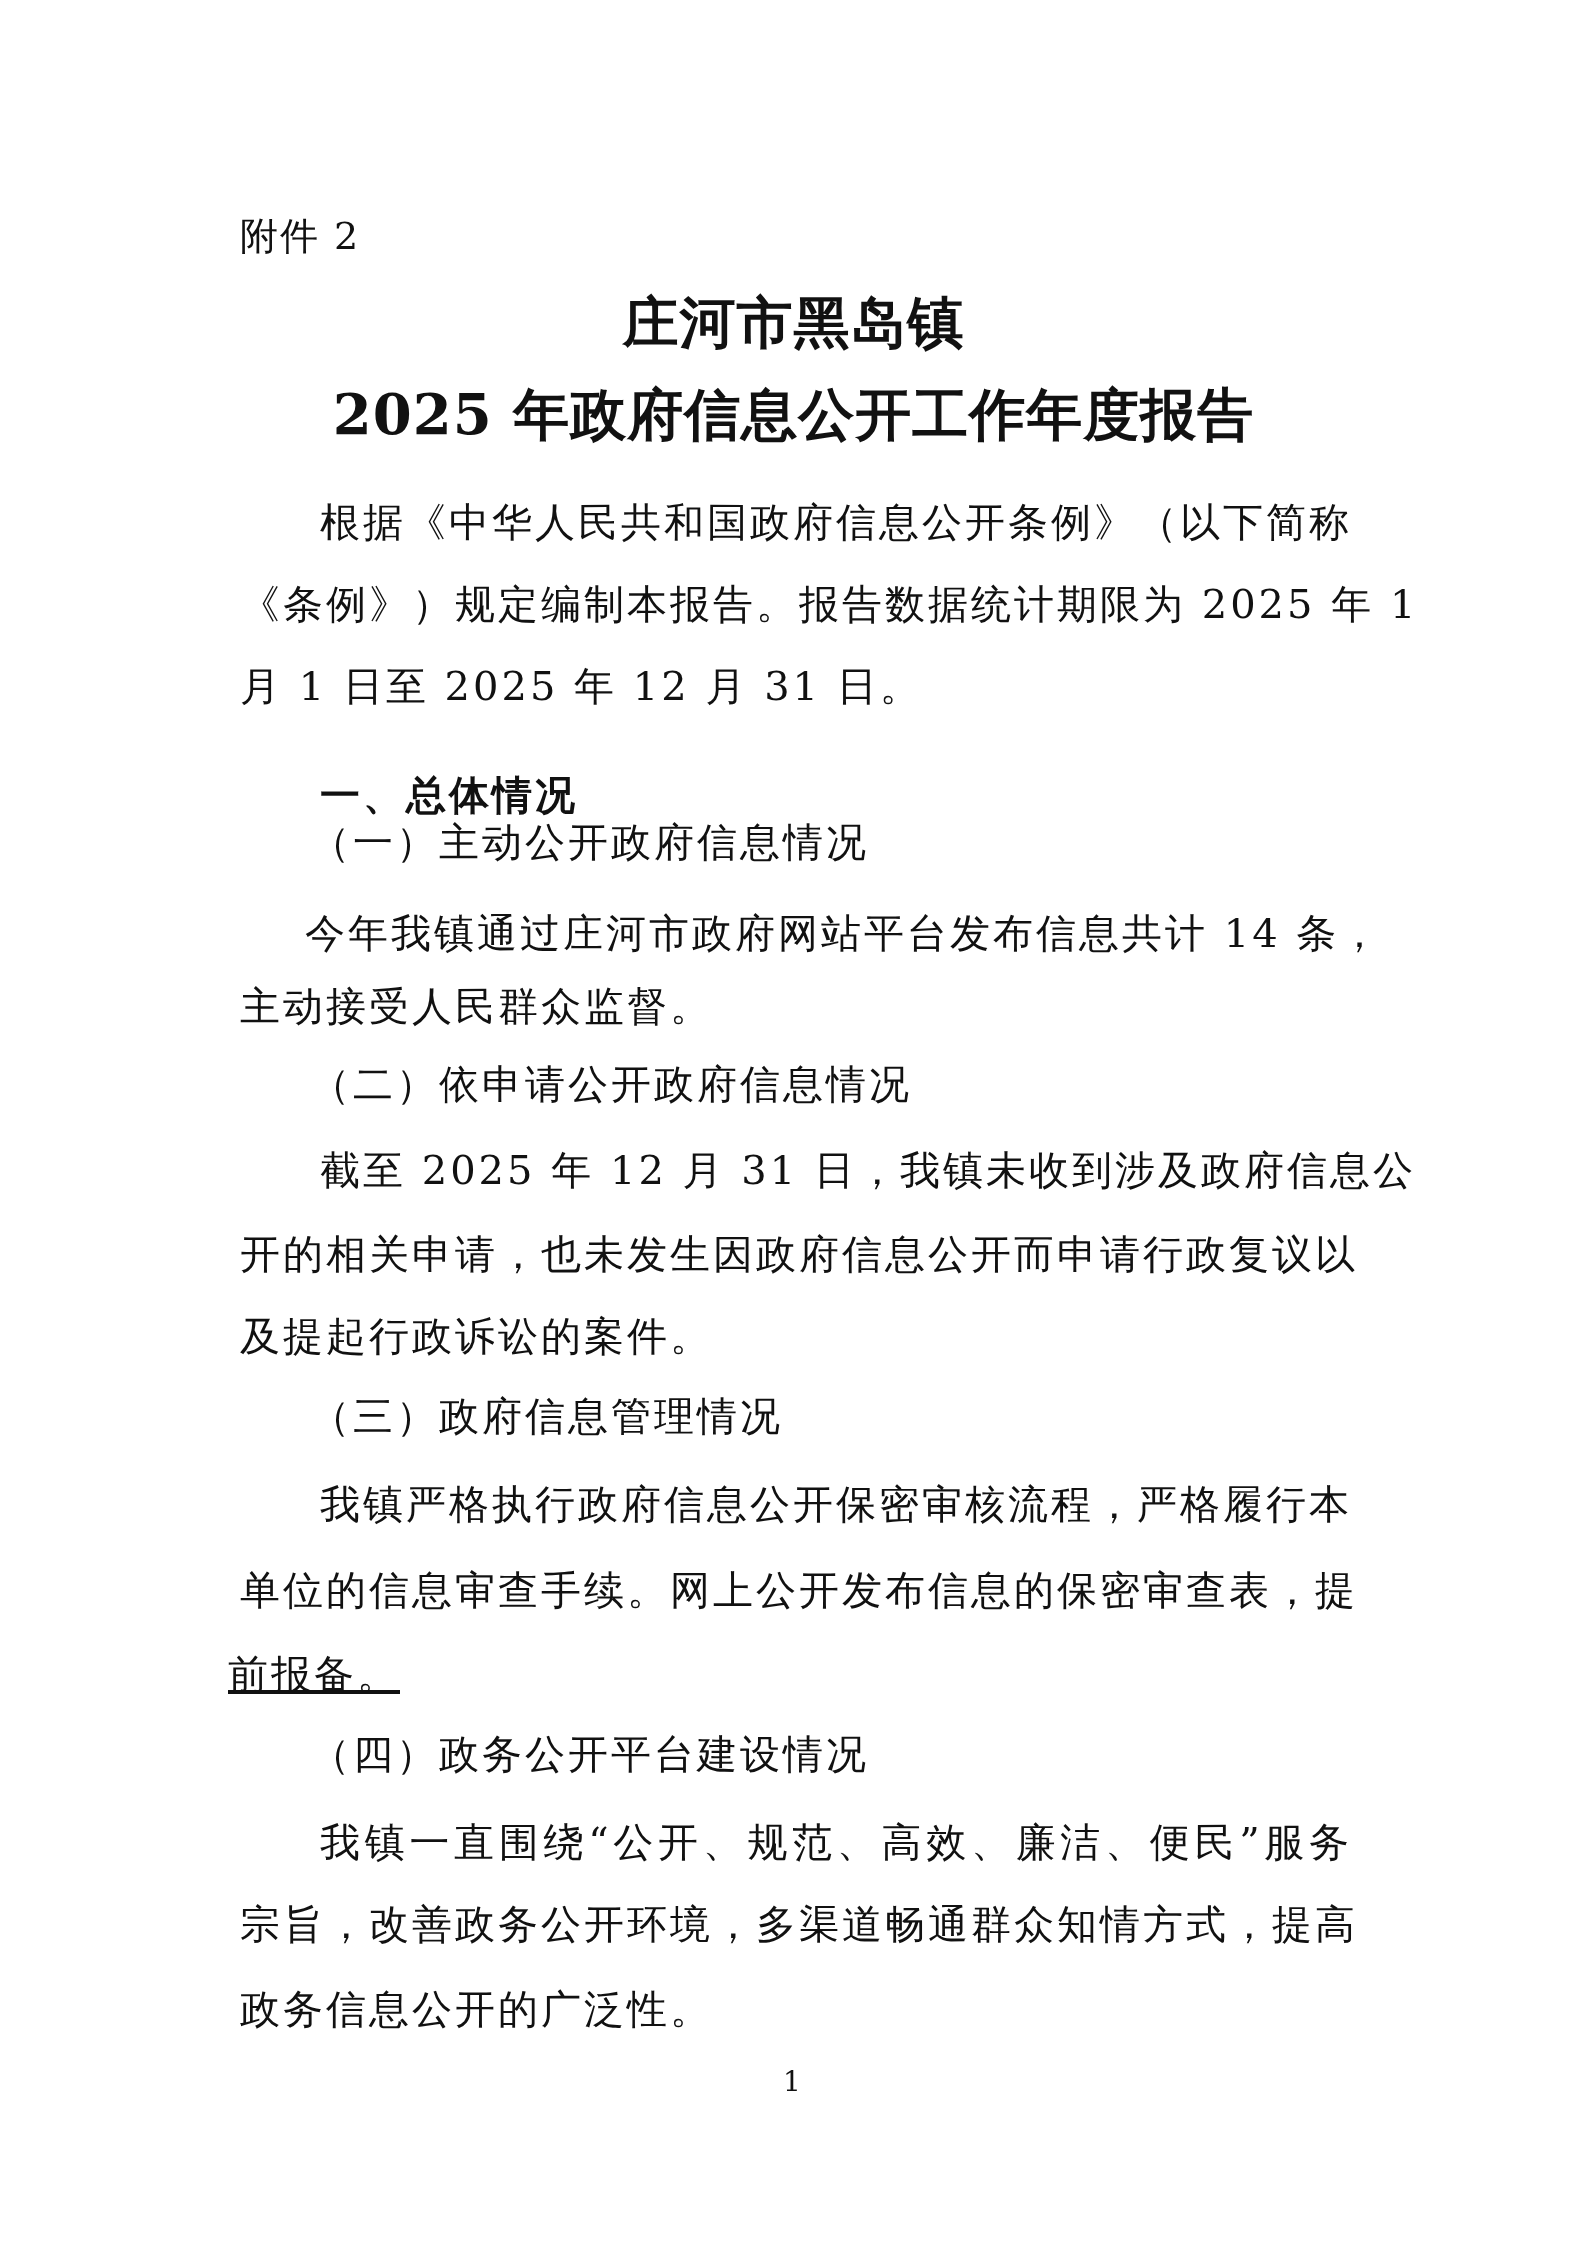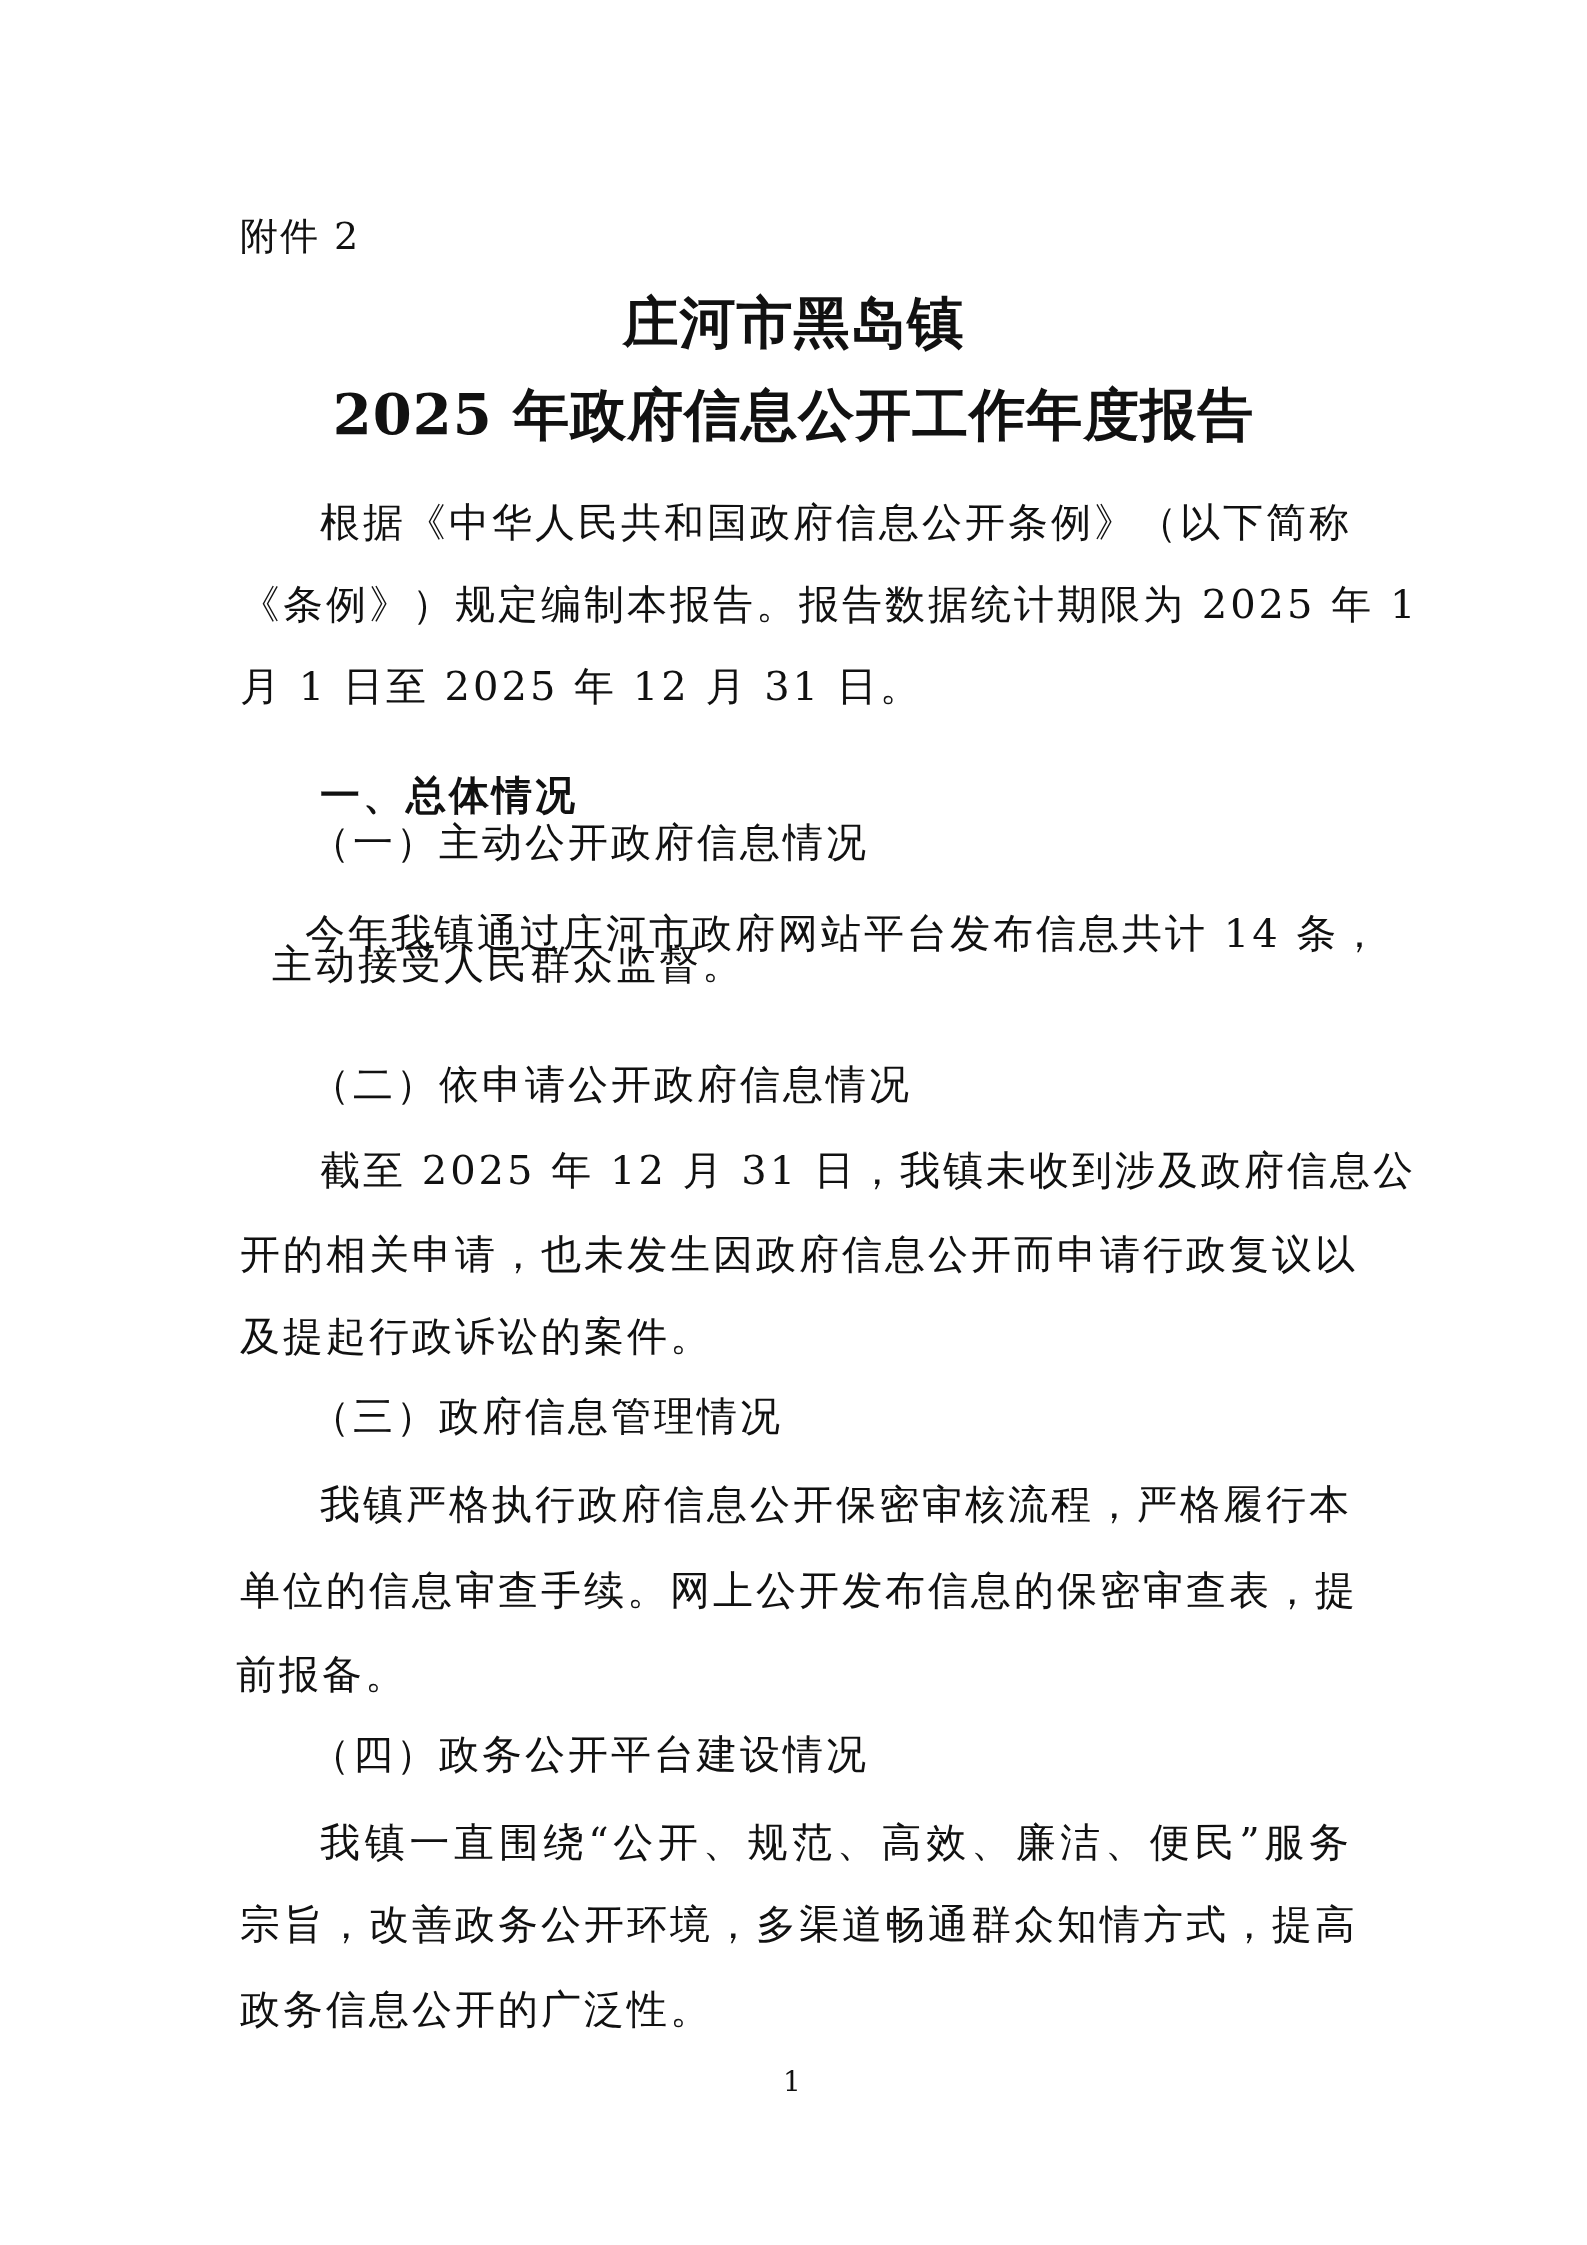--- a/index.html
+++ b/index.html
@@ -27,31 +27,31 @@
   <div class="line title t2">2025 年政府信息公开工作年度报告</div>
 
   <div class="line just" style="left:320px;width:1032px;top:498px;">根据《中华人民共和国政府信息公开条例》（以下简称</div>
   <div class="line just" style="top:580px;">《条例》）规定编制本报告。报告数据统计期限为 2025 年 1</div>
   <div class="line" style="left:240px;top:662px;">月 1 日至 2025 年 12 月 31 日。</div>
 
   <div class="line h1" style="left:320px;top:735px;">一、总体情况</div>
 
   <div class="line sub" style="left:310px;top:818px;">（一）主动公开政府信息情况</div>
   <div class="line just" style="left:305px;width:1047px;top:900px;margin-top:9px;">今年我镇通过庄河市政府网站平台发布信息共计 14 条，</div>
-  <div class="line" style="left:240px;top:940px;margin-left:32px;">主动接受人民群众监督。</div>
+  <div class="line" style="left:240px;top:982px;">主动接受人民群众监督。</div>
 
   <div class="line sub" style="left:310px;top:1060px;">（二）依申请公开政府信息情况</div>
   <div class="line just" style="left:320px;width:1032px;top:1146px;">截至 2025 年 12 月 31 日，我镇未收到涉及政府信息公</div>
   <div class="line just" style="top:1230px;">开的相关申请，也未发生因政府信息公开而申请行政复议以</div>
   <div class="line" style="left:240px;top:1312px;">及提起行政诉讼的案件。</div>
 
   <div class="line sub" style="left:310px;top:1392px;">（三）政府信息管理情况</div>
   <div class="line just" style="left:320px;width:1032px;top:1480px;">我镇严格执行政府信息公开保密审核流程，严格履行本</div>
   <div class="line just" style="top:1566px;">单位的信息审查手续。网上公开发布信息的保密审查表，提</div>
-  <div class="line" style="left:236px;top:1650px;">前报备。</div>
+  <div class="line" style="left:228px;top:1650px;text-decoration:underline;">前报备。</div>
 
   <div class="line sub" style="left:310px;top:1730px;">（四）政务公开平台建设情况</div>
   <div class="line just" style="left:320px;width:1032px;top:1818px;">我镇一直围绕“公开、规范、高效、廉洁、便民”服务</div>
   <div class="line just" style="top:1900px;">宗旨，改善政务公开环境，多渠道畅通群众知情方式，提高</div>
   <div class="line" style="left:240px;top:1985px;">政务信息公开的广泛性。</div>
 
   <div class="line pagenum">1</div>
 
 </div>
 

